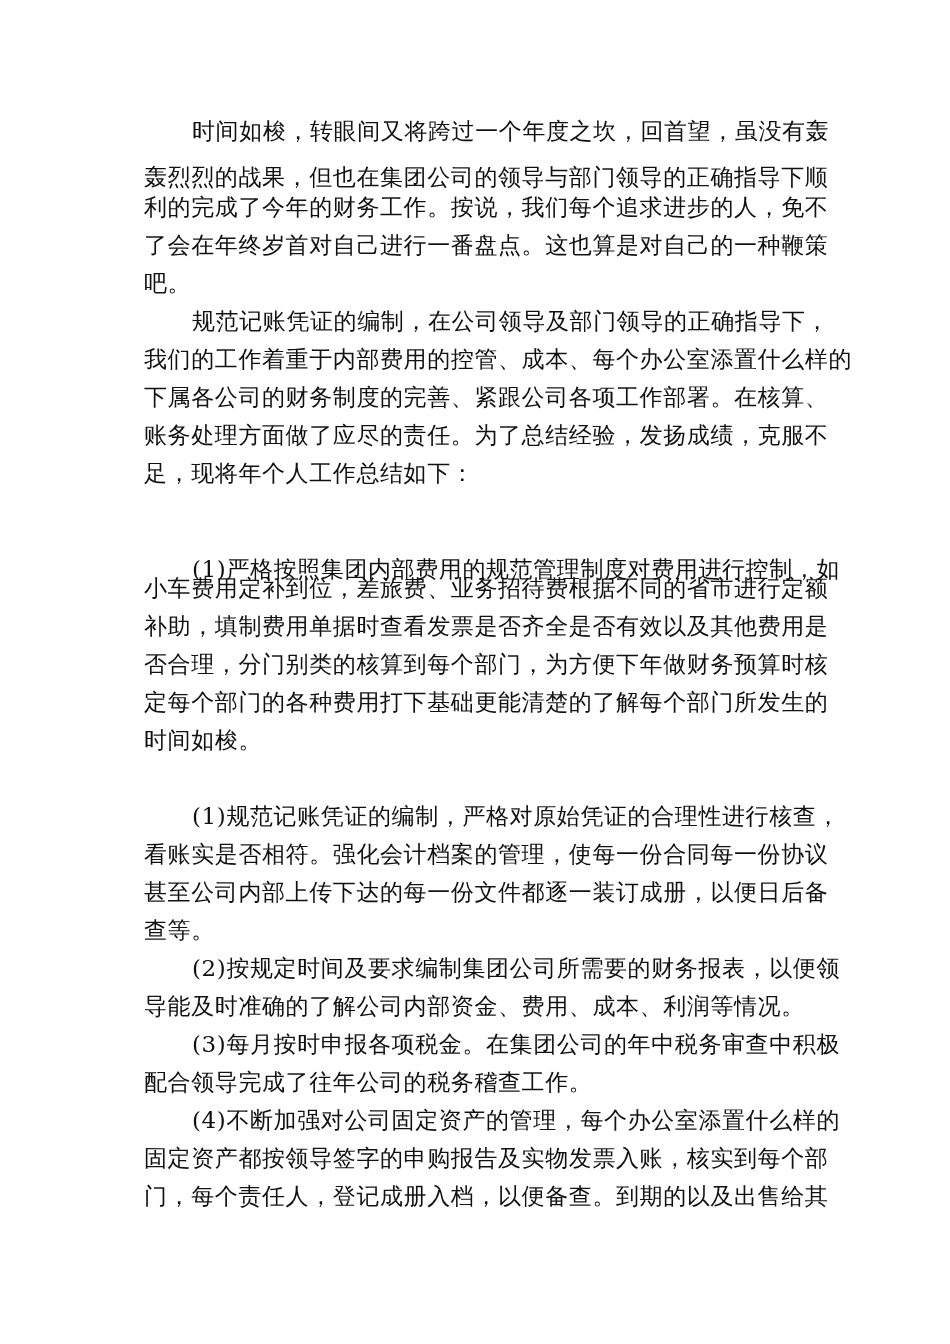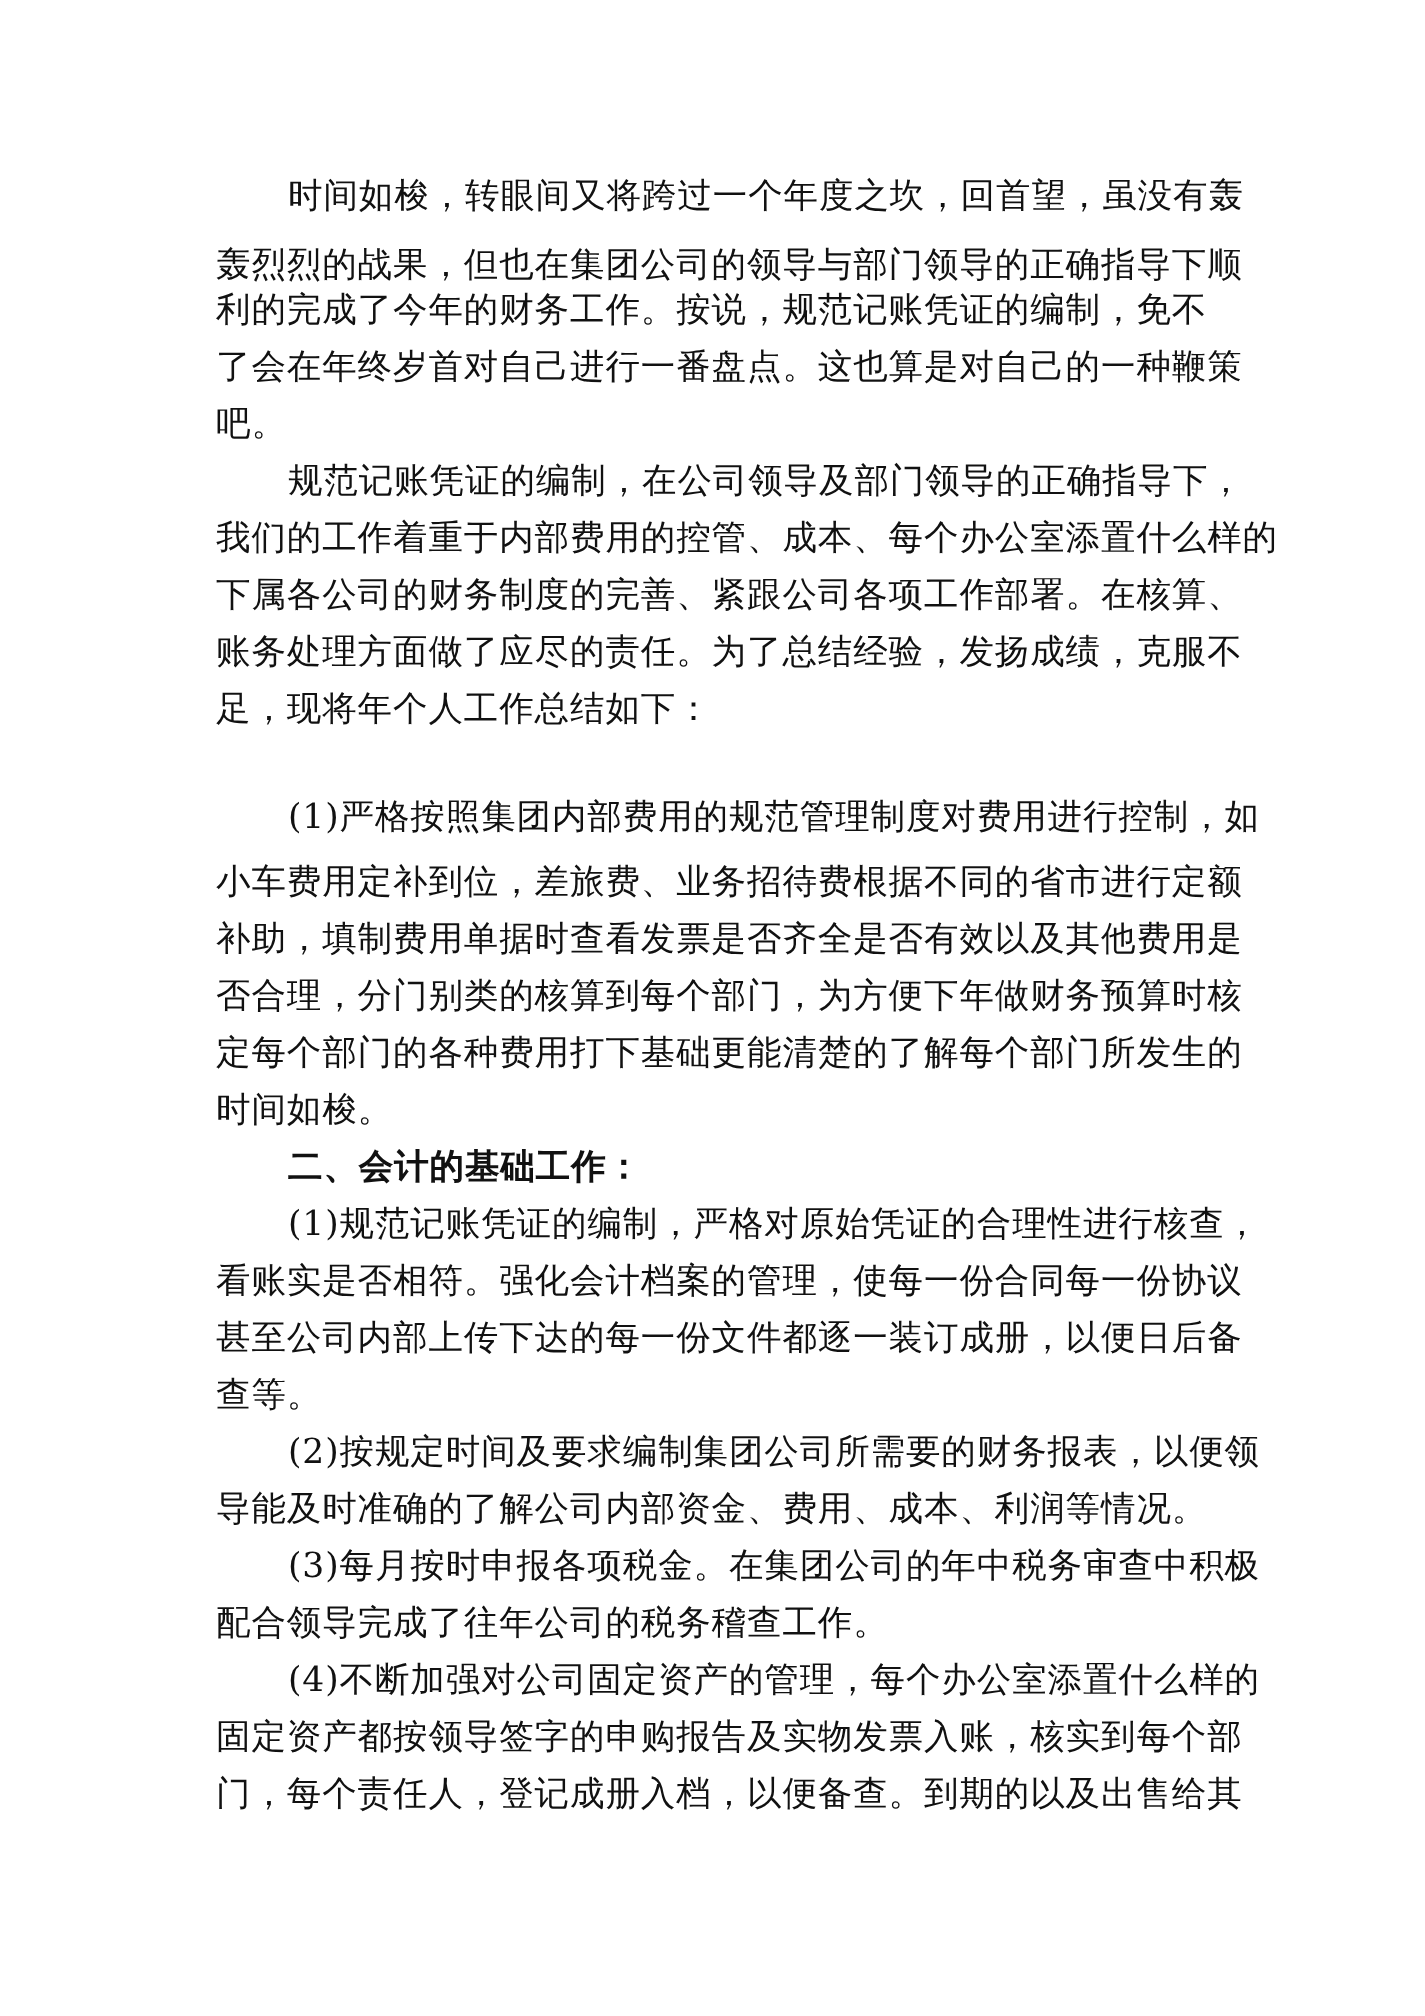--- a/index.html
+++ b/index.html
@@ -21,44 +21,43 @@
   .line.heading { font-weight: bold; font-family: "DejaVu Sans", "Liberation Sans", sans-serif; }
 </style>
 </head>
 <body>
 
 <div class="page">
 
   <div>
     <div class="line indent" style="top:116px">时间如梭，转眼间又将跨过一个年度之坎，回首望，虽没有轰</div>
     <div class="line" style="top:162px">轰烈烈的战果，但也在集团公司的领导与部门领导的正确指导下顺</div>
-    <div class="line" style="top:192px">利的完成了今年的财务工作。按说，规范记账凭证的编制，免不</div>
+    <div class="line" style="top:192px">利的完成了今年的财务工作。按说，我们每个追求进步的人，免不</div>
     <div class="line" style="top:230px">了会在年终岁首对自己进行一番盘点。这也算是对自己的一种鞭策</div>
     <div class="line" style="top:268px">吧。</div>
   </div>
 
   <div>
     <div class="line indent" style="top:306px">规范记账凭证的编制，在公司领导及部门领导的正确指导下，</div>
     <div class="line" style="top:344px">我们的工作着重于内部费用的控管、成本、每个办公室添置什么样的</div>
     <div class="line" style="top:382px">下属各公司的财务制度的完善、紧跟公司各项工作部署。在核算、</div>
     <div class="line" style="top:420px">账务处理方面做了应尽的责任。为了总结经验，发扬成绩，克服不</div>
     <div class="line" style="top:458px">足，现将年个人工作总结如下：</div>
   </div>
 
 
   <div>
-    <div class="line indent" style="top:530px">(1)严格按照集团内部费用的规范管理制度对费用进行控制，如</div>
+    <div class="line indent" style="top:554px">(1)严格按照集团内部费用的规范管理制度对费用进行控制，如</div>
     <div class="line" style="top:573px">小车费用定补到位，差旅费、业务招待费根据不同的省市进行定额</div>
     <div class="line" style="top:611px">补助，填制费用单据时查看发票是否齐全是否有效以及其他费用是</div>
     <div class="line" style="top:649px">否合理，分门别类的核算到每个部门，为方便下年做财务预算时核</div>
     <div class="line" style="top:687px">定每个部门的各种费用打下基础更能清楚的了解每个部门所发生的</div>
     <div class="line" style="top:725px">时间如梭。</div>
   </div>
 
-  <div class="line indent heading" style="top:763px">二、会计的基础工作：</div>
 
   <div>
     <div class="line indent" style="top:801px">(1)规范记账凭证的编制，严格对原始凭证的合理性进行核查，</div>
     <div class="line" style="top:839px">看账实是否相符。强化会计档案的管理，使每一份合同每一份协议</div>
     <div class="line" style="top:877px">甚至公司内部上传下达的每一份文件都逐一装订成册，以便日后备</div>
     <div class="line" style="top:915px">查等。</div>
   </div>
 
   <div>
     <div class="line indent" style="top:953px">(2)按规定时间及要求编制集团公司所需要的财务报表，以便领</div>

